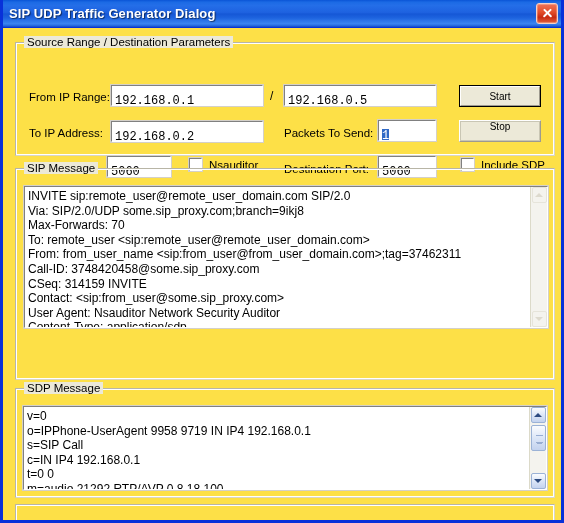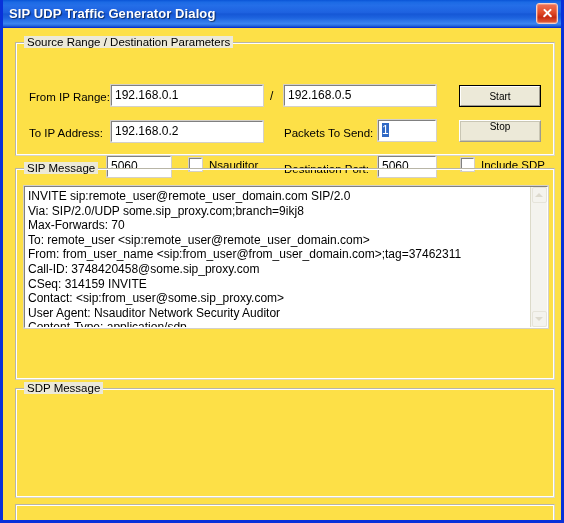--- a/index.html
+++ b/index.html
@@ -108,24 +108,25 @@
   }
   .textbox {
     position: absolute;
     box-sizing: border-box;
     background: #ffffff;
     border: 1px solid;
     border-color: #808080 #ffffff #ffffff #808080;
     outline: 1px solid #d4d0c8;
     font-size: 12px;
     color: #000000;
-    padding: 1px 0 0 3px;
+    padding: 7px 0 0 3px;
     overflow: hidden;
     white-space: nowrap;
     line-height: 17px;
+    font-family: Liberation Mono, monospace;
   }
   .sel {
     background: #316ac5;
     color: #ffffff;
     padding: 0 0px;
   }
   .btn {
     position: absolute;
     box-sizing: border-box;
     background: #ece9d8;
@@ -335,17 +336,36 @@
         <div class="sb-track"></div>
         <div class="sb-btn disabled">
             <span class="arrow down dim"></span>
           </div>
       </div>
     </div>
 
     <div class="groupbox" style="left:12px; top:360px; width:540px; height:110px;">
       <div class="group-title">SDP Message</div>
     </div>
+    <div class="textarea" style="left:20px; top:378px; width:524px; height:84px;">
+      <div class="ta-content">v=0
+o=IPPhone-UserAgent 9958 9719 IN IP4 192.168.0.1
+s=SIP Call
+c=IN IP4 192.168.0.1
+t=0 0
+m=audio 21292 RTP/AVP 0 8 18 100</div>
+      <div class="scrollbar">
+        <div class="sb-btn enabled">
+            <span class="arrow up"></span>
+          </div>
+        <div class="sb-track">
+          <div class="sb-thumb" style="top:2px; height:26px;"></div>
+        </div>
+        <div class="sb-btn enabled">
+            <span class="arrow down"></span>
+          </div>
+      </div>
+    </div>
 
     <div class="groupbox" style="left:12px; top:476px; width:540px; height:30px;"></div>
 
   </div>
 </div>
 
 </body></html>

